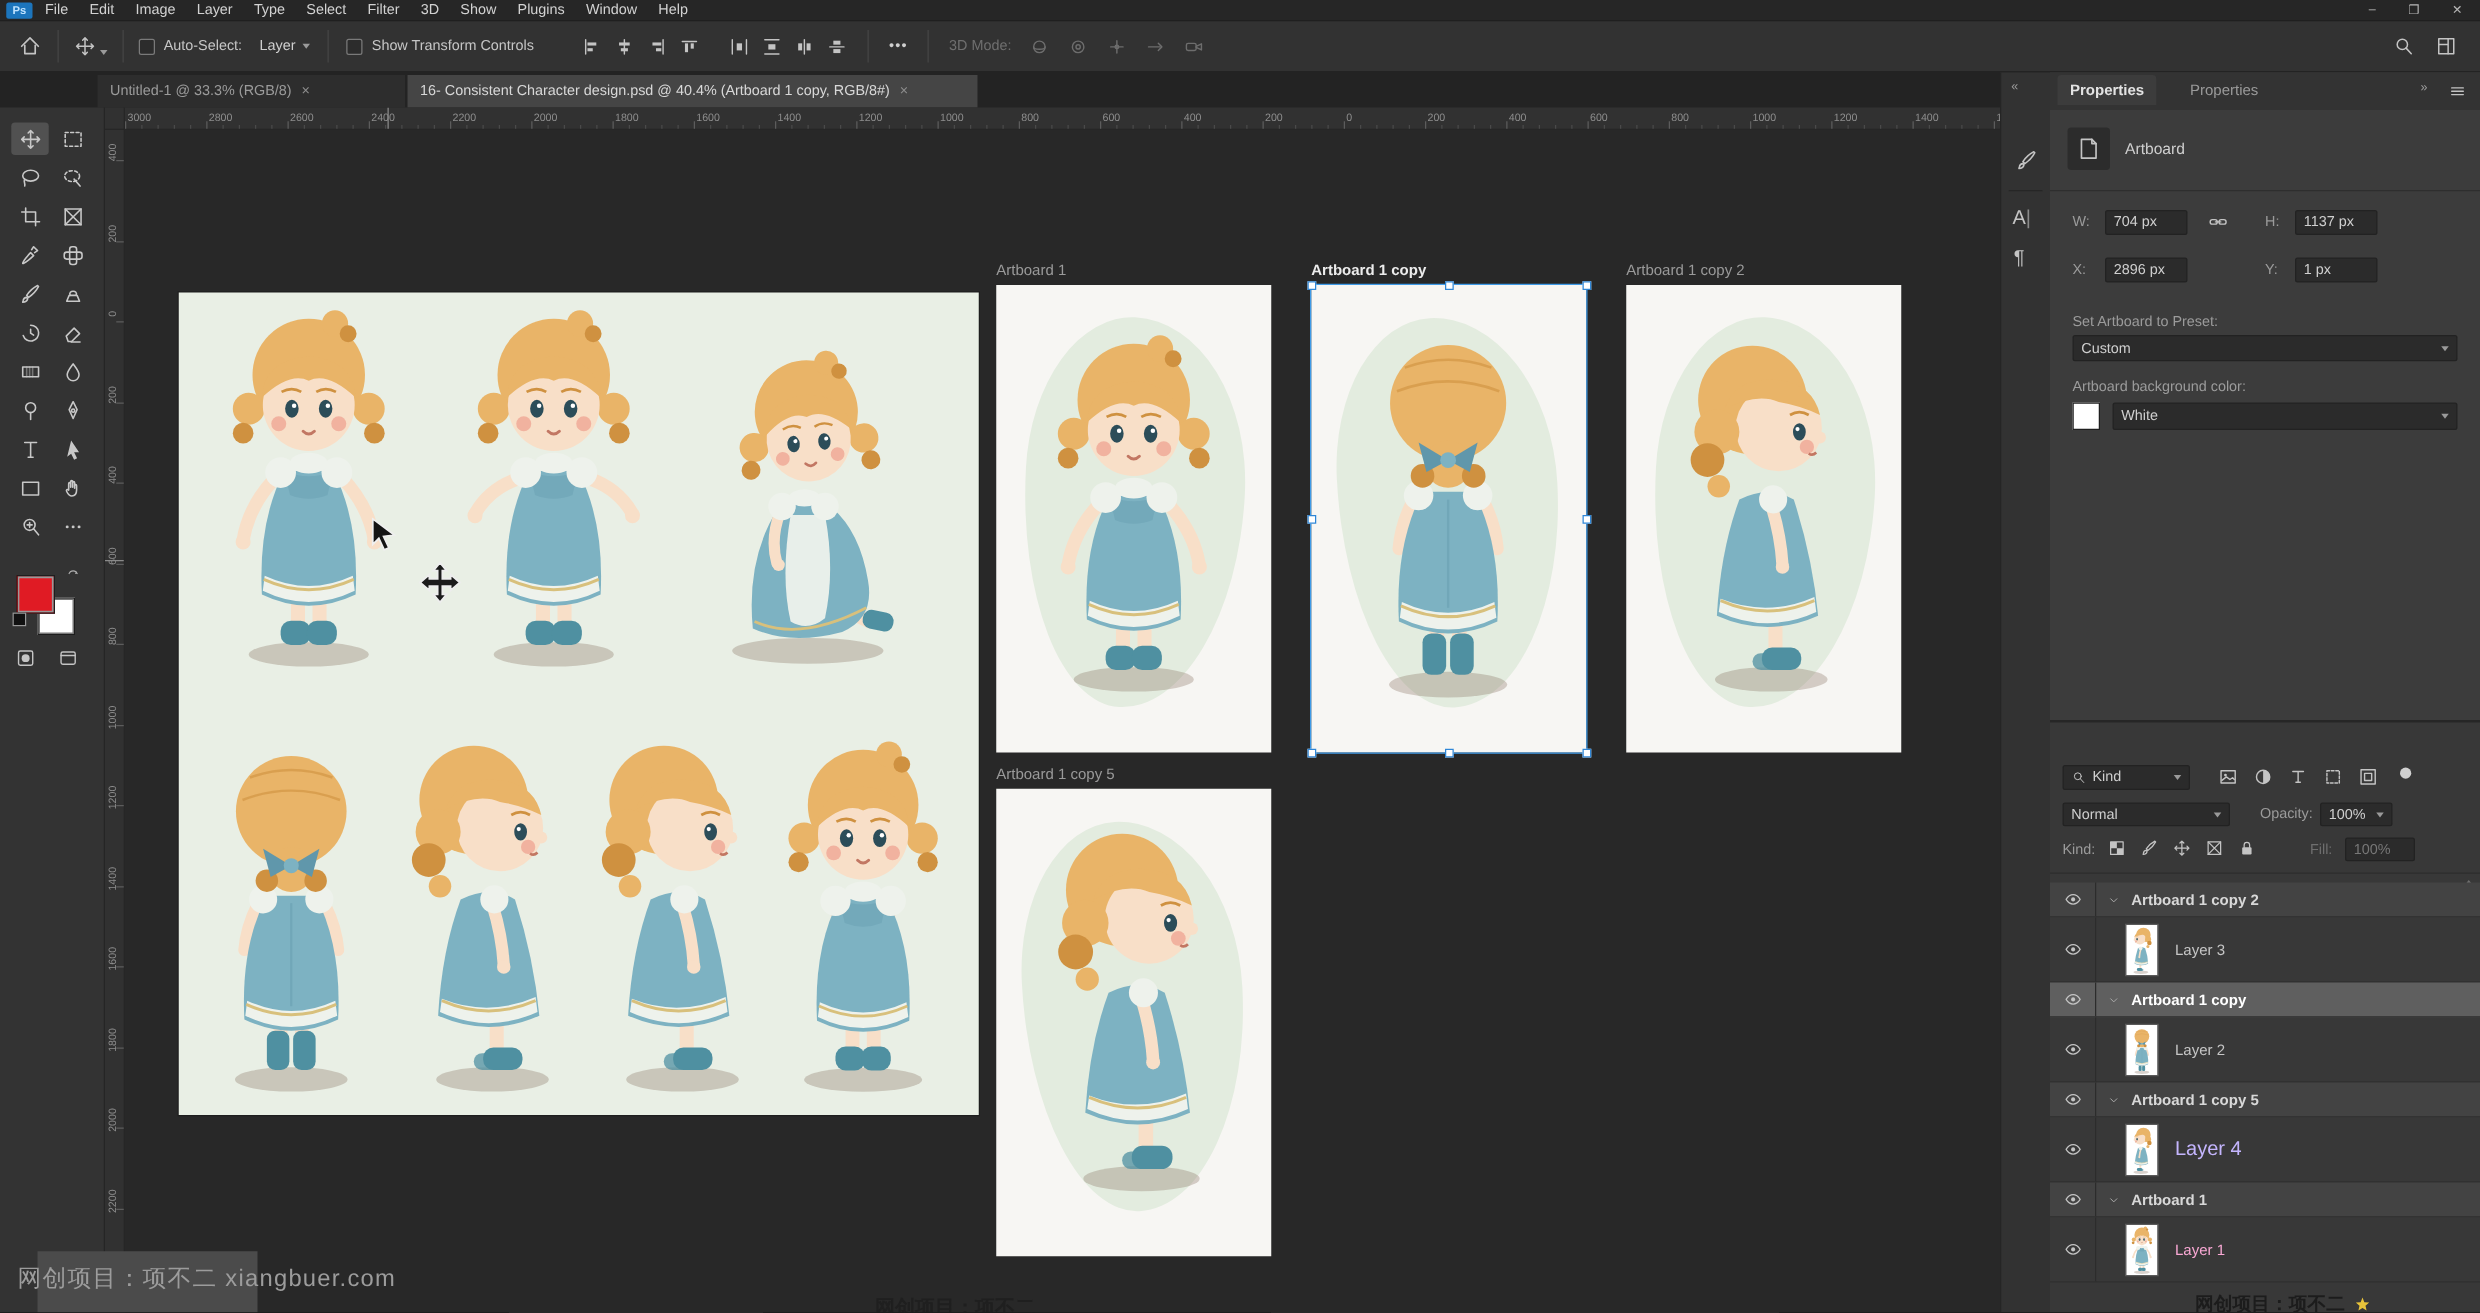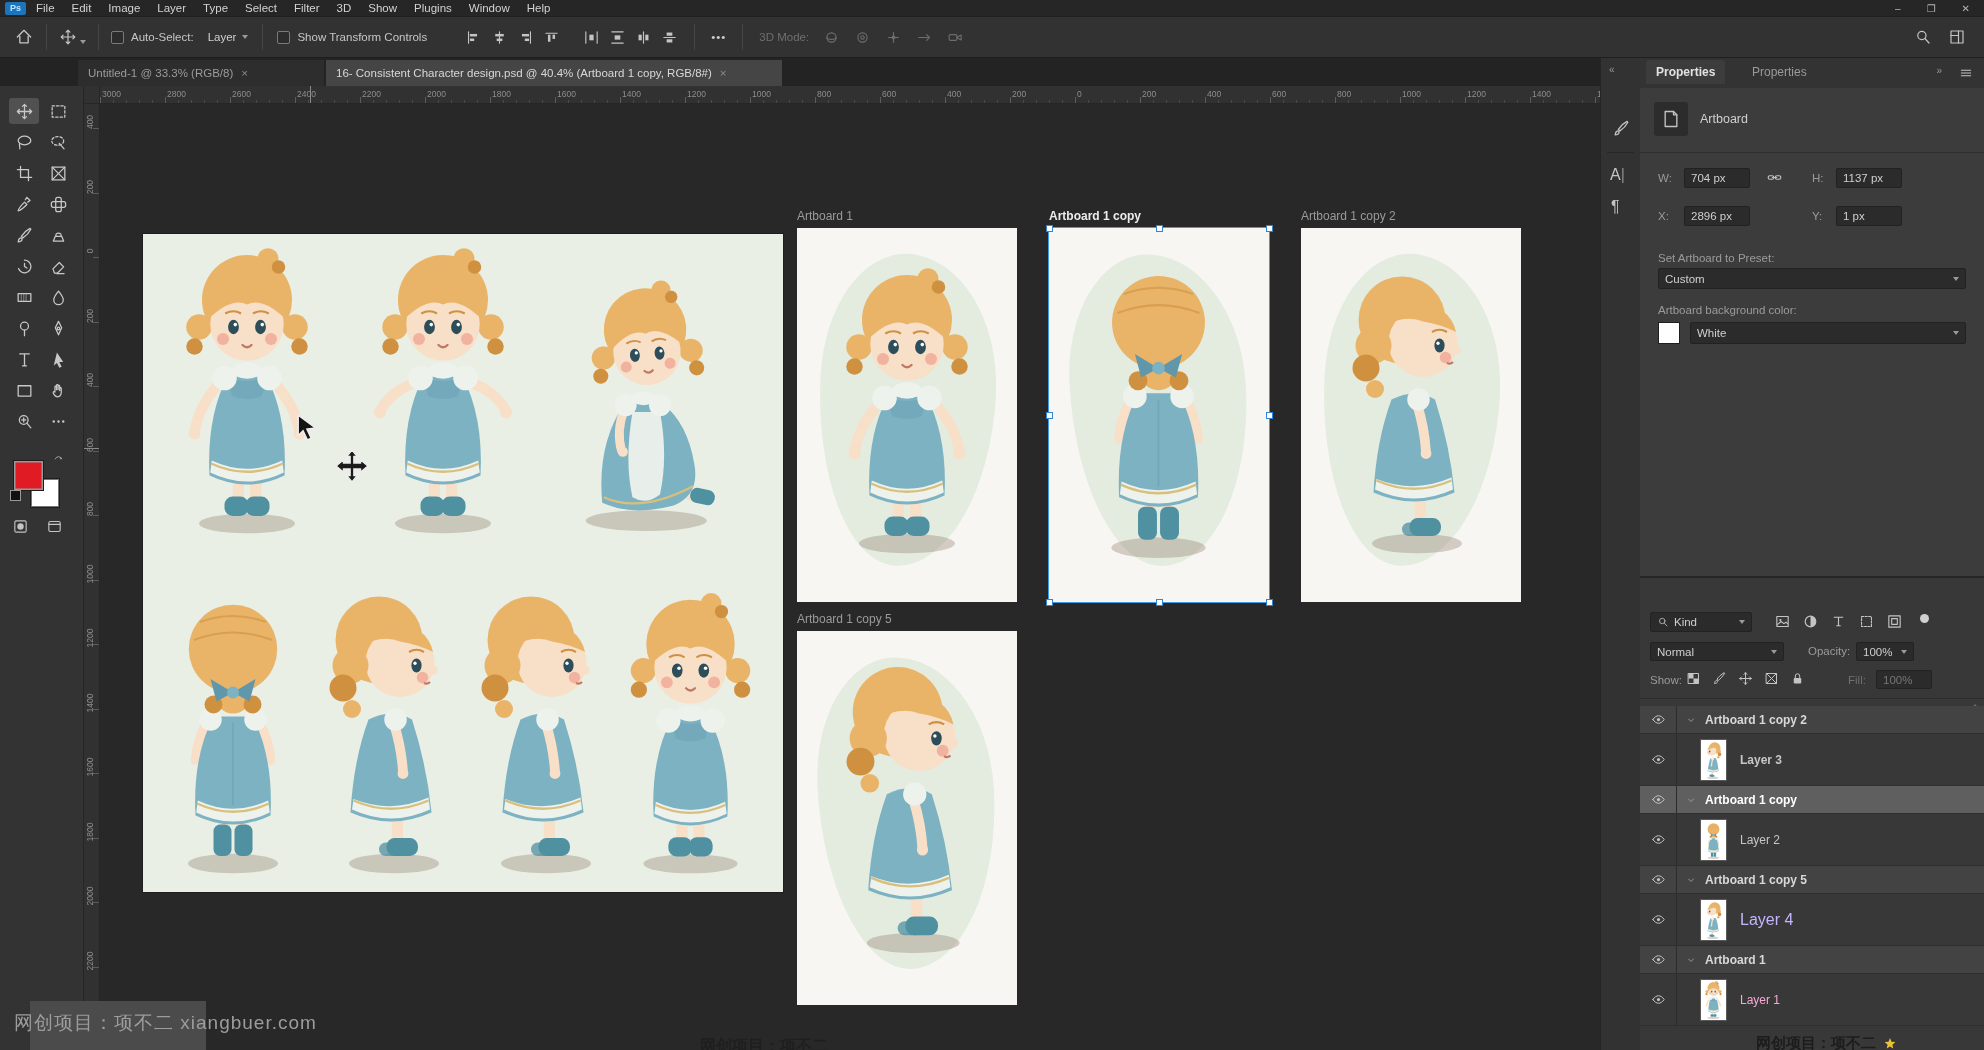--- a/index.html
+++ b/index.html
@@ -1007,21 +1007,21 @@
     <div class="abs input" style="left:10px;top:64px;width:134px;height:19px;justify-content:space-between;">
       <span>Normal</span>
         <span class="chev"></span>
     </div>
     <div class="abs lbl" style="left:168px;top:67px;">Opacity:</div>
     <div class="abs input" style="left:216px;top:64px;width:58px;height:19px;justify-content:space-between;">
       <span>100%</span>
         <span class="chev"></span>
     </div>
 
-    <div class="abs lbl" style="left:10px;top:96px;">Show:</div>
+    <div class="abs lbl" style="left:10px;top:96px;">Kind:</div>
     <span class="abs icbtn" style="left:46px;top:93px;">
         <svg class="ic" width="15" height="15" viewBox="0 0 24 24" fill="none" stroke="currentColor" stroke-width="1.6" stroke-linecap="round" stroke-linejoin="round">
           <rect x="4" y="4" width="16" height="16"></rect>
           <path d="M4 4h8v8H4ZM12 12h8v8h-8Z" fill="currentColor" stroke="none"></path>
         </svg>
       </span>
     <span class="abs icbtn" style="left:72px;top:93px;">
         <svg class="ic" width="15" height="15" viewBox="0 0 24 24" fill="none" stroke="currentColor" stroke-width="1.6" stroke-linecap="round" stroke-linejoin="round">
           <path d="M19 3c-4 2-9 7-11 10l2 2c3-2 8-7 10-11Z"></path>
           <path d="M8 15c-2 0-3.2 1.2-3.6 3.4L4 20l2-.4C8.3 19 9 18 9 16Z"></path>
@@ -1059,21 +1059,21 @@
             <circle cx="12" cy="12" r="2.6" fill="currentColor" stroke="none"></circle>
           </svg>
         </span>
         <span class="icbtn" style="margin-left:8px;color:#a8a8a8;">
           <svg class="ic" width="12" height="12" viewBox="0 0 24 24" fill="none" stroke="currentColor" stroke-width="1.6" stroke-linecap="round" stroke-linejoin="round">
             <path d="M7 10l5 5 5-5"></path>
           </svg>
         </span>
         <span style="margin-left:8px;font-size:12px;font-weight:bold;color:#d8d8d8;">Artboard 1 copy 2</span>
       </div>
-      <div class="layerrow" style="top:734px;height:52px;background:#383838;border-bottom:1px solid #2f2f2f;box-sizing:border-box;font-weight:bold;">
+      <div class="layerrow" style="top:734px;height:52px;background:#383838;border-bottom:1px solid #2f2f2f;box-sizing:border-box;">
         <span class="icbtn" style="width:36px;border-right:1px solid #2c2c2c;height:100%;">
           <svg class="ic" width="15" height="15" viewBox="0 0 24 24" fill="none" stroke="currentColor" stroke-width="1.6" stroke-linecap="round" stroke-linejoin="round">
             <path d="M3 12c2.5-4 6-6 9-6s6.5 2 9 6c-2.5 4-6 6-9 6s-6.5-2-9-6Z"></path>
             <circle cx="12" cy="12" r="2.6" fill="currentColor" stroke="none"></circle>
           </svg>
         </span>
         <span style="margin-left:24px;width:25px;height:40px;background:#fff;outline:1px solid #5a5a5a;display:block;overflow:hidden;"><svg viewBox="0 0 120 200" width="100%" height="100%">
             <ellipse cx="56" cy="189" rx="30" ry="6.5" fill="rgba(120,95,75,.28)"></ellipse>
     <rect x="50" y="146" width="7.5" height="30" rx="3.7" fill="#f8dfc8"></rect>
     <rect x="50" y="175" width="16" height="9" rx="4.5" fill="#4f90a1" opacity=".75"></rect>

